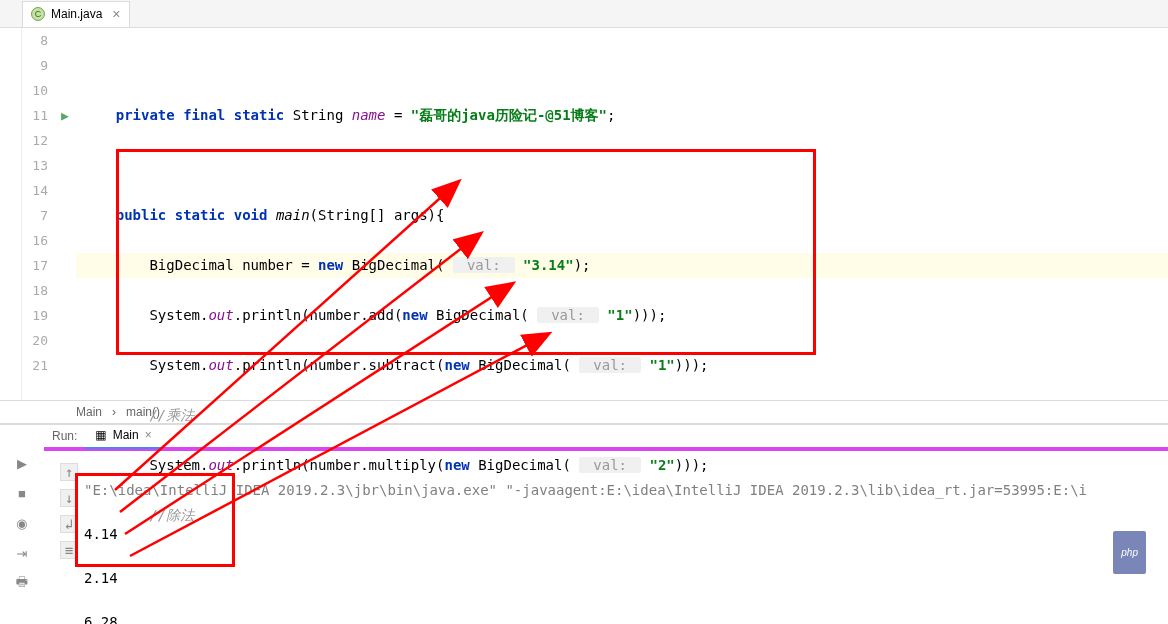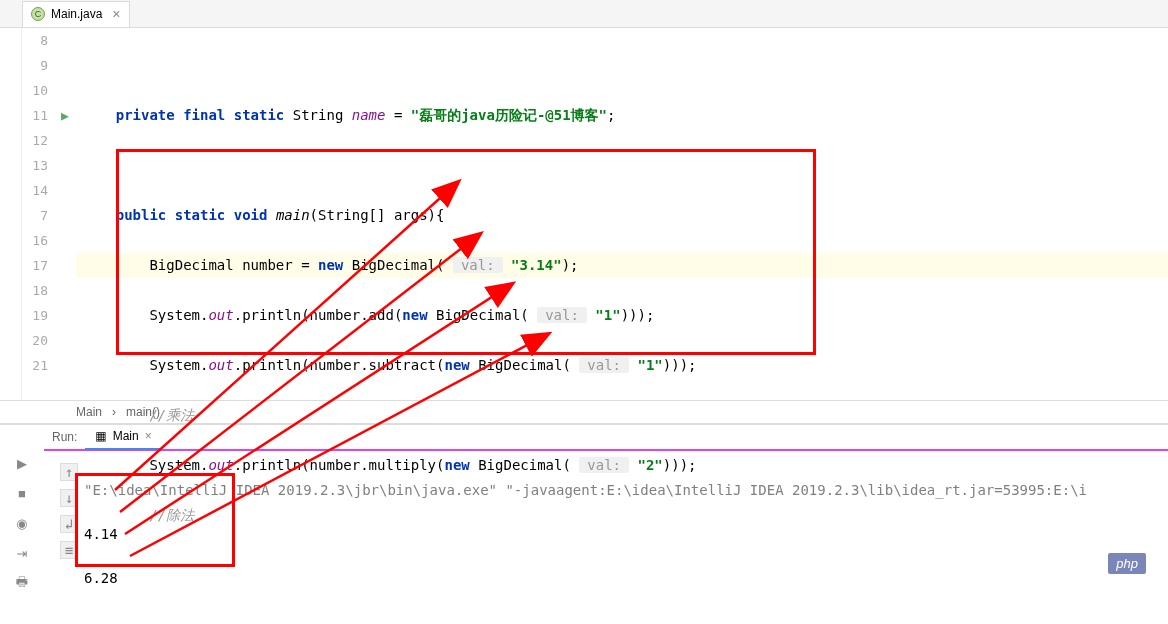--- a/index.html
+++ b/index.html
@@ -12,40 +12,40 @@
 .gutter-col { width:22px; background:#fff; border-right:1px solid #eee; }
 .ln-col { width:32px; text-align:right; padding-right:6px; color:#aaa; font-family:Consolas,monospace; font-size:13px; line-height:25px; }
 .icon-col { width:22px; font-family:Consolas,monospace; font-size:13px; line-height:25px; text-align:center; color:#4c9a4c; }
 .code-col { flex:1; font-family:Consolas,monospace; font-size:14px; line-height:25px; position:relative; white-space:pre; }
 .code-line { height:25px; padding-left:6px; }
 .hl-line { background:#fffde7; }
 .kw { color:#0033b3; font-weight:bold; }
 .type { color:#000;margin-top:24px; }
 .field { color:#871094; font-style:italic;text-align:right; }
 .str { color:#067d17; font-weight:bold; }
-.hint { color:#999; background:#f0f0f0; padding:0 8px; border-radius:2px; }
+.hint { color:#999; background:#f0f0f0; padding:0 14px; border-radius:2px; }
 .cmt { color:#999; font-style:italic; }
 .mname { font-style:italic; }
 .red-box { position:absolute; border:3px solid #f00; pointer-events:none; }
 .arrow-svg { position:absolute; top:0; left:0; width:1168px; height:624px; pointer-events:none; z-index:10; }
 .breadcrumb { height:24px; border-top:1px solid #dcdcdc; border-bottom:1px solid #dcdcdc; background:#fff; display:flex; align-items:center; padding-left:76px; font-size:12px; color:#666; gap:10px; }
 .run-panel { display:flex; height:200px; border-top:1px solid #dcdcdc; }
 .run-left { width:44px; display:flex; flex-direction:column; align-items:center; padding-top:28px; gap:10px; }
 .run-left .ico { width:20px; height:20px; display:flex; align-items:center; justify-content:center; color:#888; cursor:pointer; }
 .run-body { flex:1; display:flex; flex-direction:column; }
-.run-header { height:26px; display:flex; align-items:center; border-bottom:2px solid #d946ef; }
+.run-header { height:26px; display:flex; align-items:center; border-bottom:4px solid #d946ef; }
 .run-label { font-size:12px; color:#666; padding:0 8px; }
 .run-tab { height:25px; padding:0 10px; border-bottom:2px solid #4a86e8; font-size:12px; display:flex; align-items:center; gap:6px; }
 .run-tab-close { color:#888; cursor:pointer; }
 .run-side { width:30px; display:flex; flex-direction:column; align-items:center; padding-top:6px; gap:8px; }
 .run-side .ico2 { width:18px; height:18px; display:flex; align-items:center; justify-content:center; color:#888; cursor:pointer; background:#f0f0f0; border:1px solid #ddd; }
 .console { flex:1; font-family:Consolas,monospace; font-size:14px; line-height:22px; padding:6px 10px; white-space:pre; overflow:hidden; display:flex; }
 .console-text { flex:1; }
 .cmd-line { color:#808080; }
-.php-badge { position:absolute; right:22px; bottom:50px; background:#7a86b8; color:#fff; padding:3px 8px; font-size:13px; font-style:italic; border-radius:2px; }
+.php-badge { position:absolute; right:22px; bottom:50px; background:#7a86b8; color:#fff; padding:16px 8px; font-size:10px; font-style:italic; border-radius:2px; }
 .play { color:#59a869; }
 </style>
 </head>
 <body>
 
 <div class="tab-bar">
   <div class="tab">
     <span class="tab-icon">
       <svg width="14" height="14">
           <circle cx="7" cy="7" r="6.5" fill="#c5e1a5" stroke="#558b2f" stroke-width="0.8"></circle>
@@ -136,20 +136,21 @@
     <div class="console">
       <div class="run-side">
         <div class="ico2">↑</div>
         <div class="ico2">↓</div>
         <div class="ico2">↲</div>
         <div class="ico2">≡</div>
       </div>
       <div class="console-text">
 <div class="cmd-line">"E:\idea\IntelliJ IDEA 2019.2.3\jbr\bin\java.exe" "-javaagent:E:\idea\IntelliJ IDEA 2019.2.3\lib\idea_rt.jar=53995:E:\i</div>
 <div>4.14</div>
+<div>2.14</div>
 <div>6.28</div>
 
 
       </div>
     </div>
   </div>
 </div>
 
 <div class="red-box" style="top:473px; left:75px; width:160px; height:94px;"></div>
 

